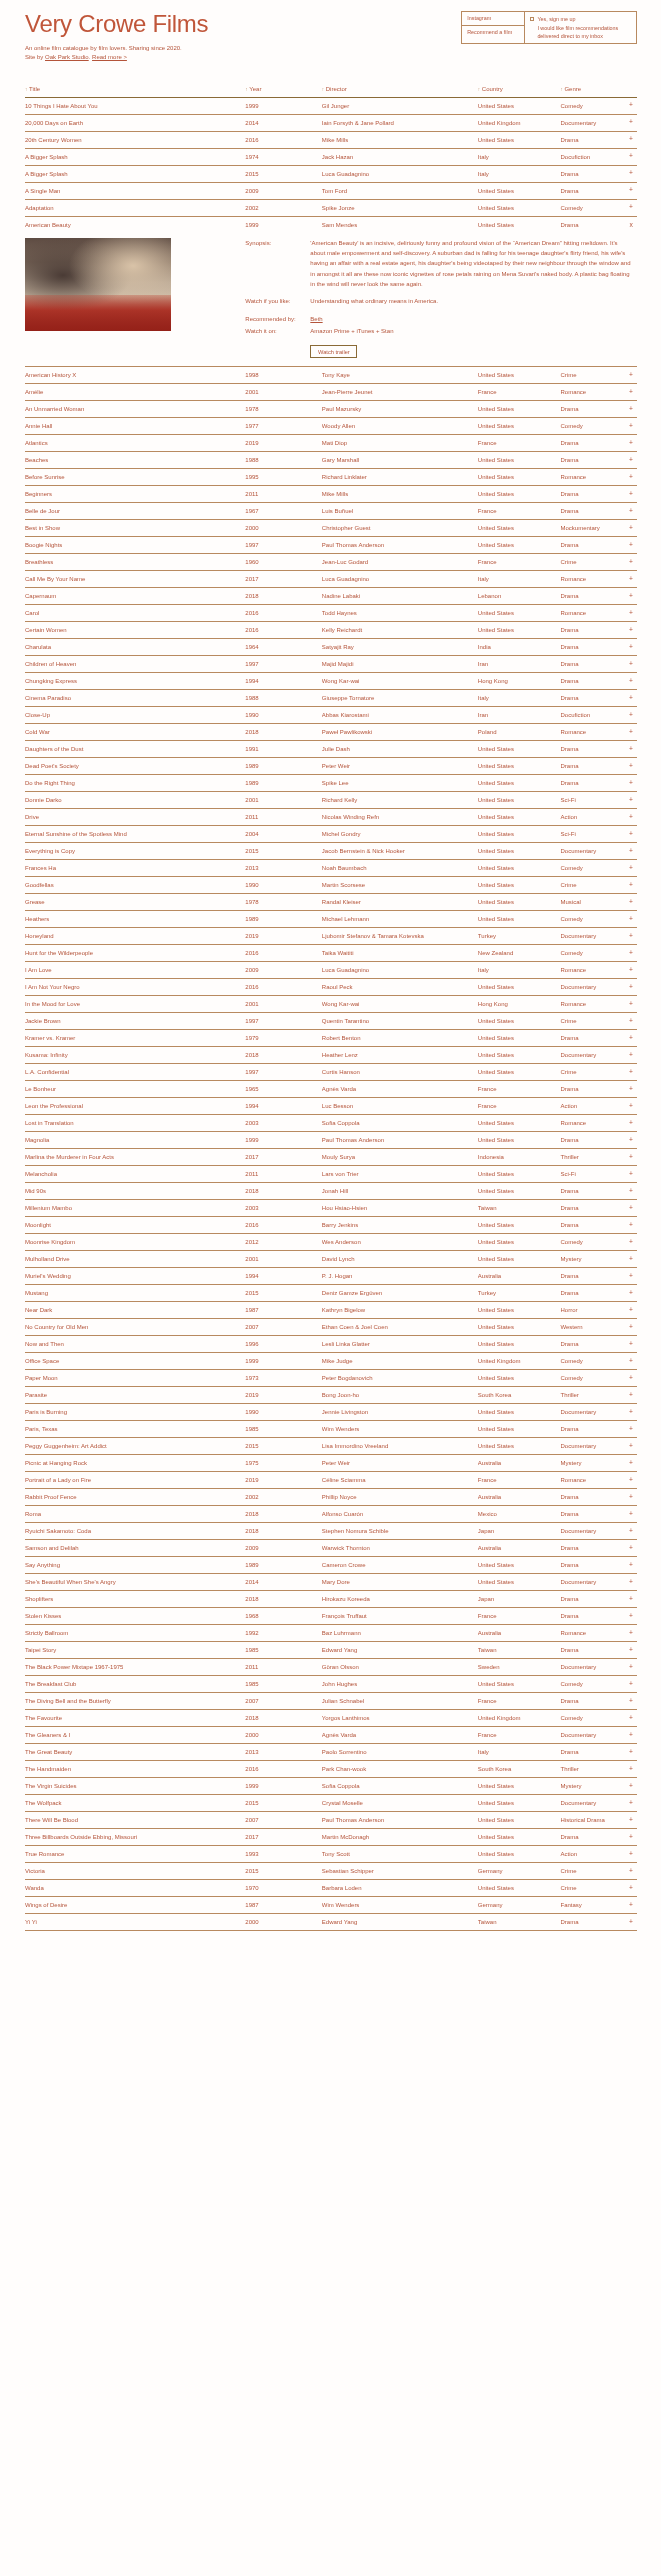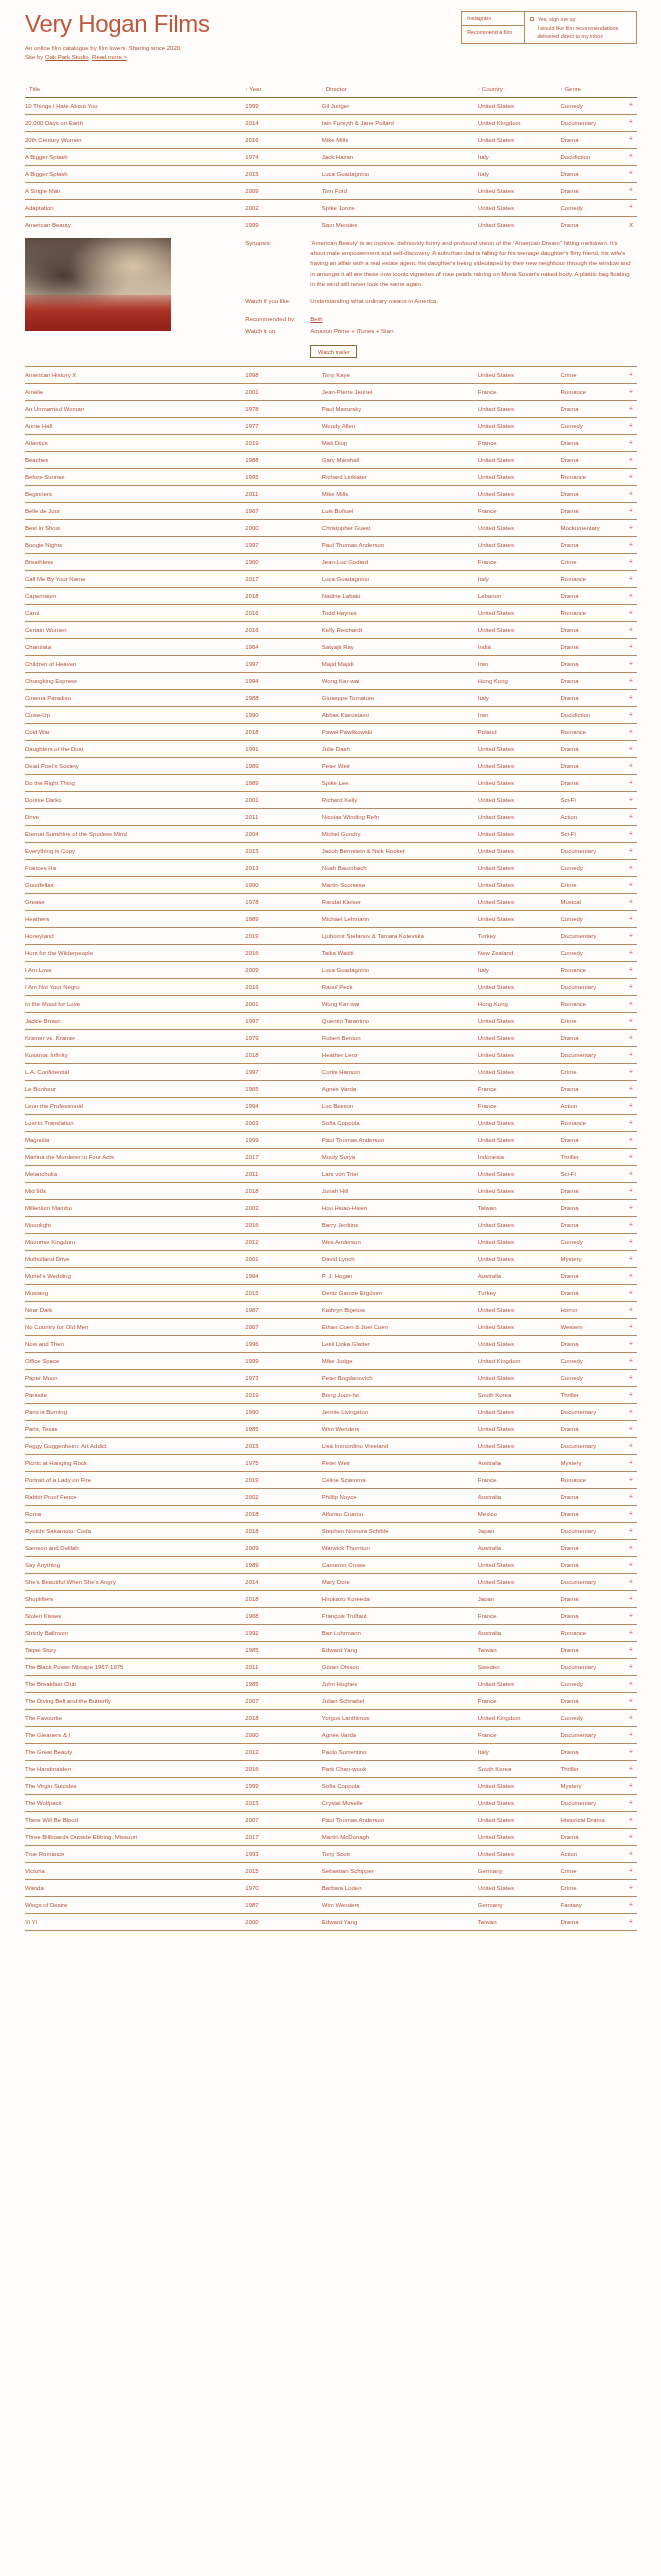--- a/index.html
+++ b/index.html
@@ -159,21 +159,21 @@
     font-size: 5.7px;
     font-family: "Liberation Sans", sans-serif;
     padding: 2.6px 6.7px;
     cursor: pointer;
   }
 </style>
 </head>
 <body>
 
 <div class="header">
-  <h1 class="site-title">Very Hogan Films</h1>
+  <h1 class="site-title">Very Crowe Films</h1>
   <div class="tagline">
     <div>An online film catalogue by film lovers. Sharing since 2020.</div>
     <div>
       <span>Site by </span><a href="#">Oak Park Studio</a><span>. </span><a href="#">Read more &gt;</a>
     </div>
   </div>
 
   <div class="util-box">
     <div class="util-links">
       <div class="util-link">Instagram</div>

